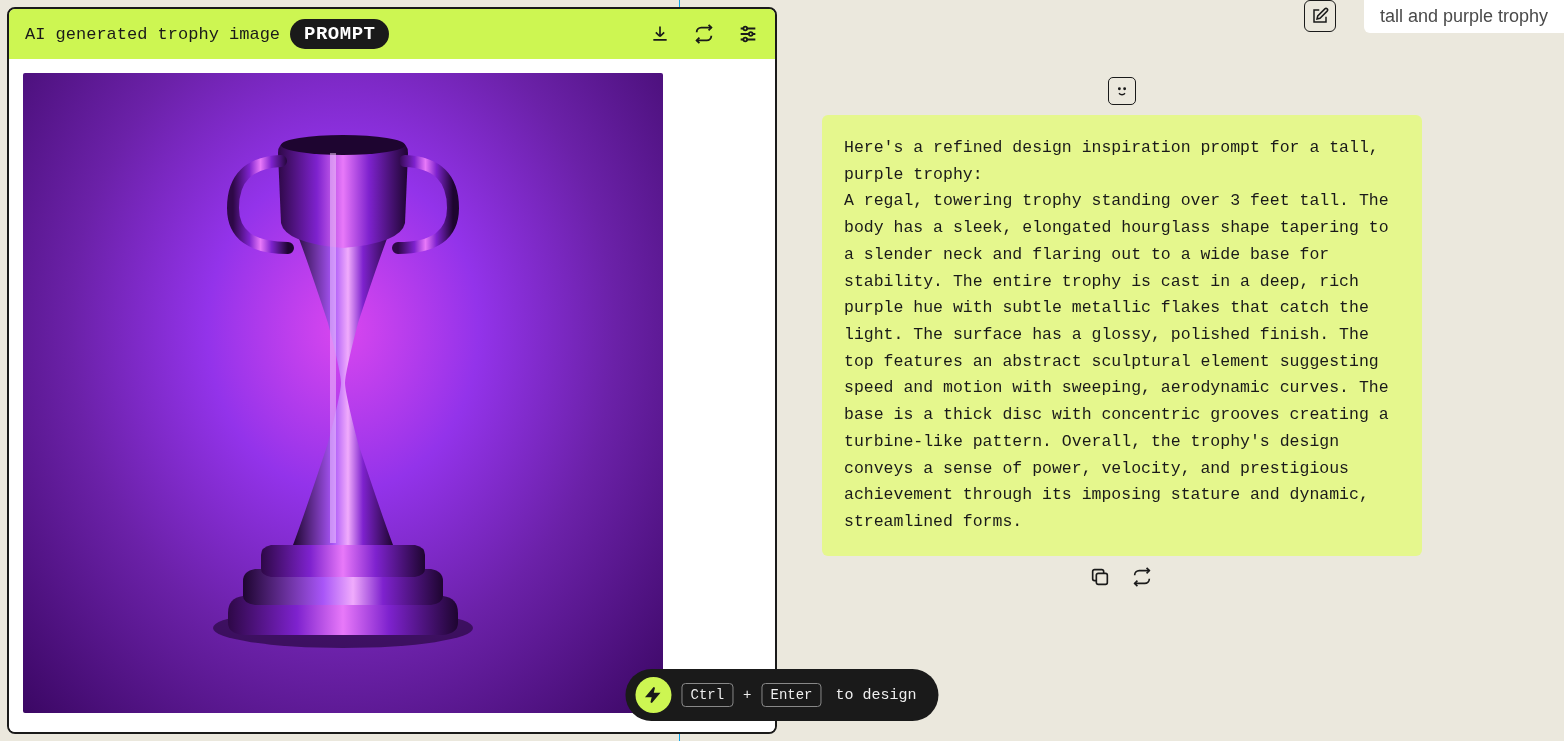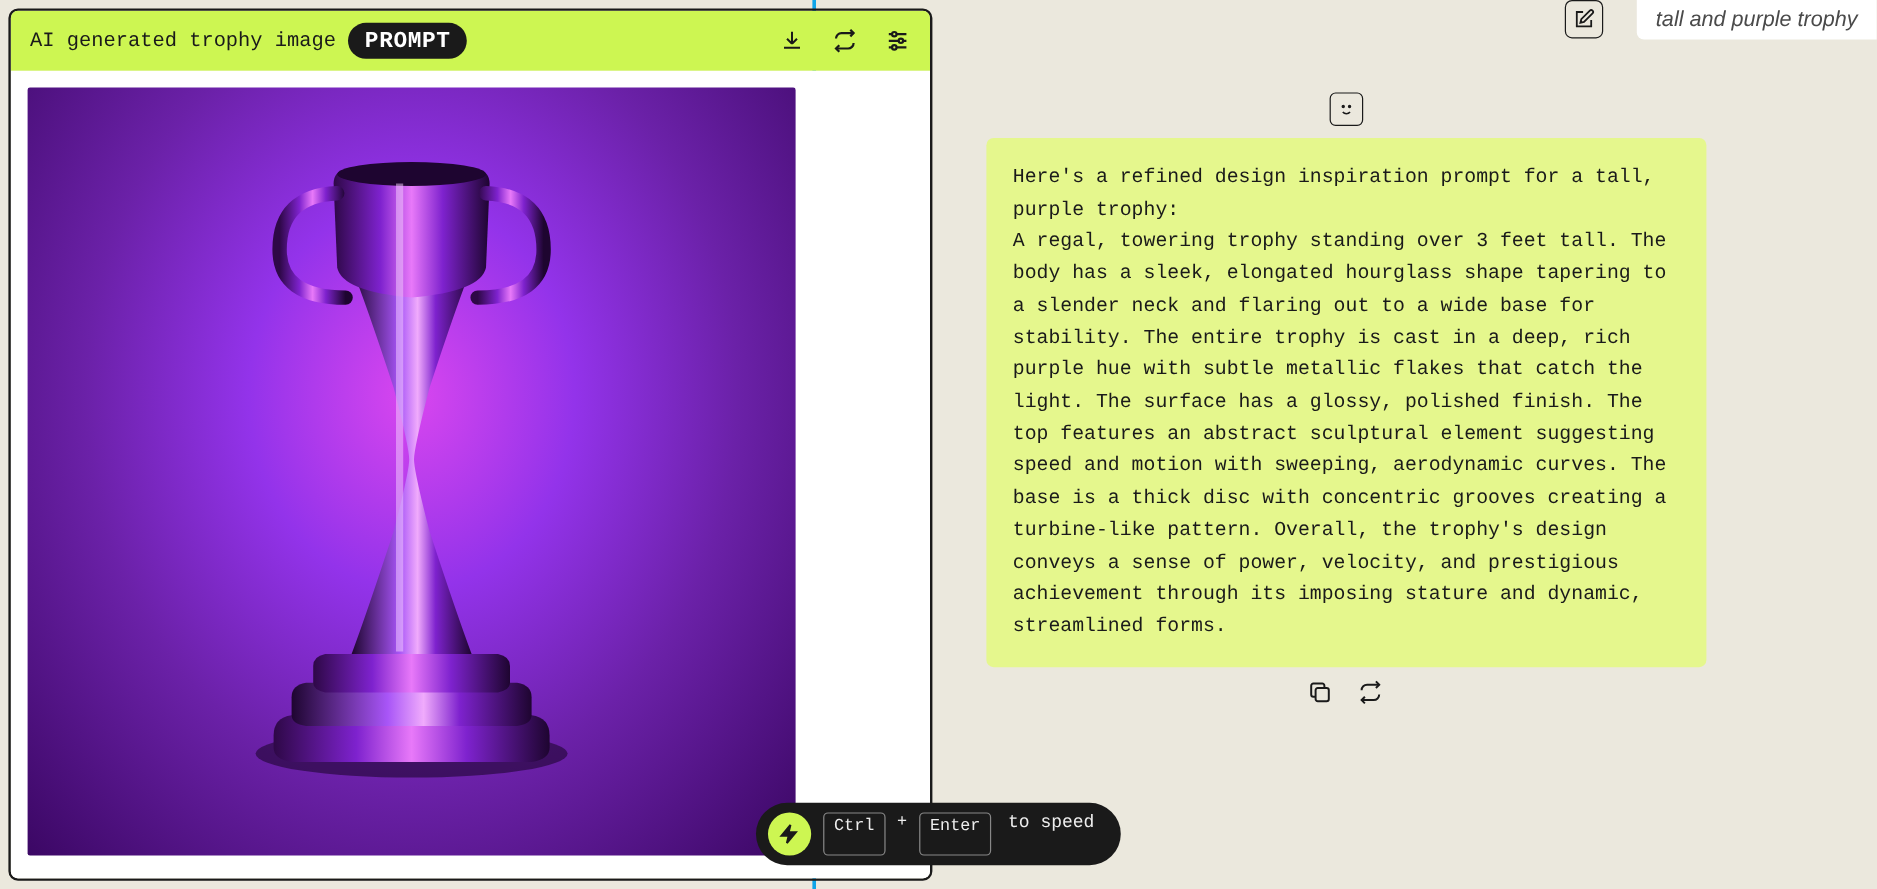--- a/index.html
+++ b/index.html
@@ -9,21 +9,21 @@
       width: 1564px;
       height: 741px;
       overflow: hidden;
       display: flex;
     }
     .left-panel {
       width: 680px;
       height: 100%;
       padding: 7px;
       position: relative;
-      border-right: 3px solid #0ea5e9;
+      border-right: 1px solid #0ea5e9;
     }
     .image-card {
       width: 770px;
       height: 100%;
       border: 2px solid #1a1a1a;
       border-radius: 8px;
       overflow: hidden;
       display: flex;
       flex-direction: column;
     }
@@ -87,21 +87,20 @@
       position: relative;
       display: flex;
       flex-direction: column;
     }
     .chat-header {
       display: flex;
       justify-content: flex-end;
       align-items: flex-start;
       padding: 0 0 8px 0;
       gap: 28px;
-      font-style: italic;
     }
     .edit-icon-box {
       width: 32px;
       height: 32px;
       border: 1.5px solid #1a1a1a;
       border-radius: 6px;
       display: flex;
       align-items: center;
       justify-content: center;
       cursor: pointer;
@@ -155,20 +154,21 @@
     }
     .replay-bar {
       position: absolute;
       bottom: 20px;
       left: 50%;
       transform: translateX(-50%);
       background: #1a1a1a;
       border-radius: 30px;
       padding: 8px 22px 8px 10px;
       display: flex;
+      align-items: center;
       gap: 10px;
       z-index: 100;
     }
     .replay-circle {
       width: 36px;
       height: 36px;
       background: #cdf652;
       border-radius: 50%;
       display: flex;
       align-items: center;
@@ -305,14 +305,14 @@
 
 <div class="replay-bar">
   <div class="replay-circle">
     <svg width="18" height="18" viewBox="0 0 24 24" fill="none" stroke="#1a1a1a" stroke-width="2.2">
       <path d="M13 2L3 14h8l-2 8 10-12h-8l2-8z" fill="#1a1a1a"></path>
     </svg>
   </div>
   <span class="kbd">Ctrl</span>
   <span class="kbd-plus">+</span>
   <span class="kbd">Enter</span>
-  <span class="replay-text">to speed</span>
+  <span class="replay-text">to design</span>
 </div>
 
 </body></html>

